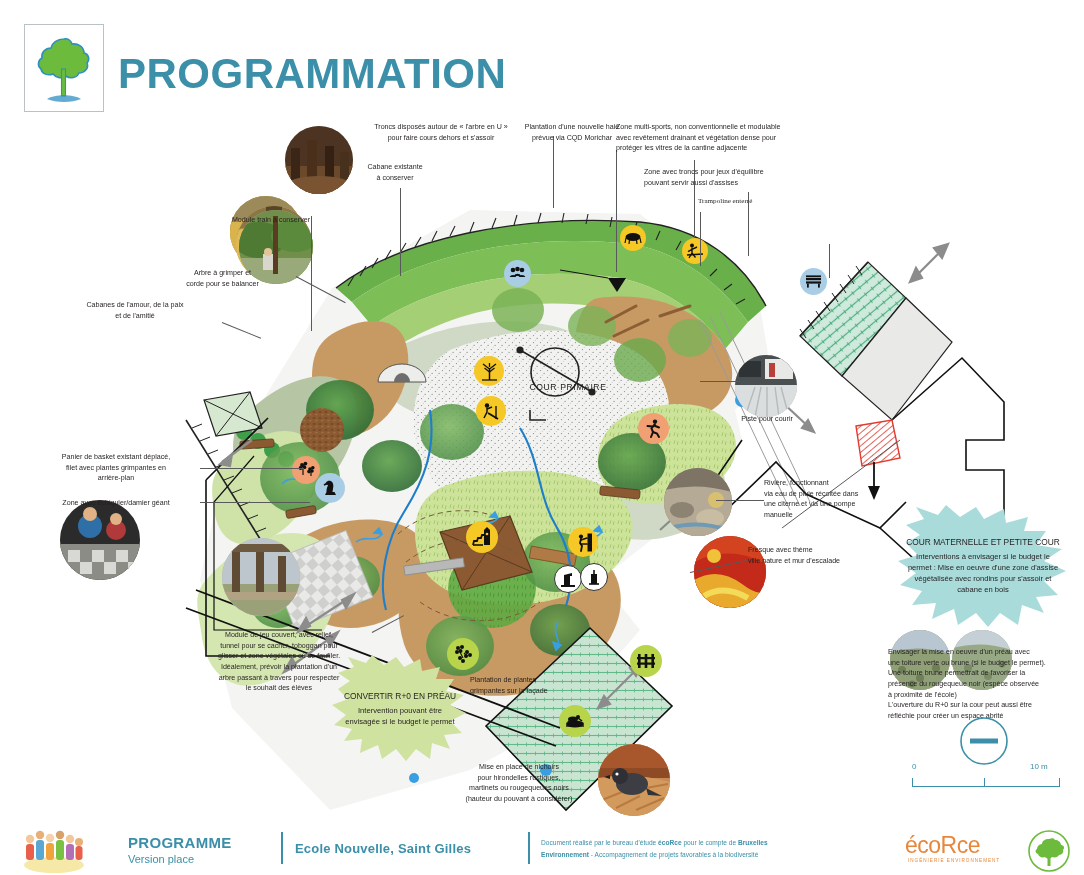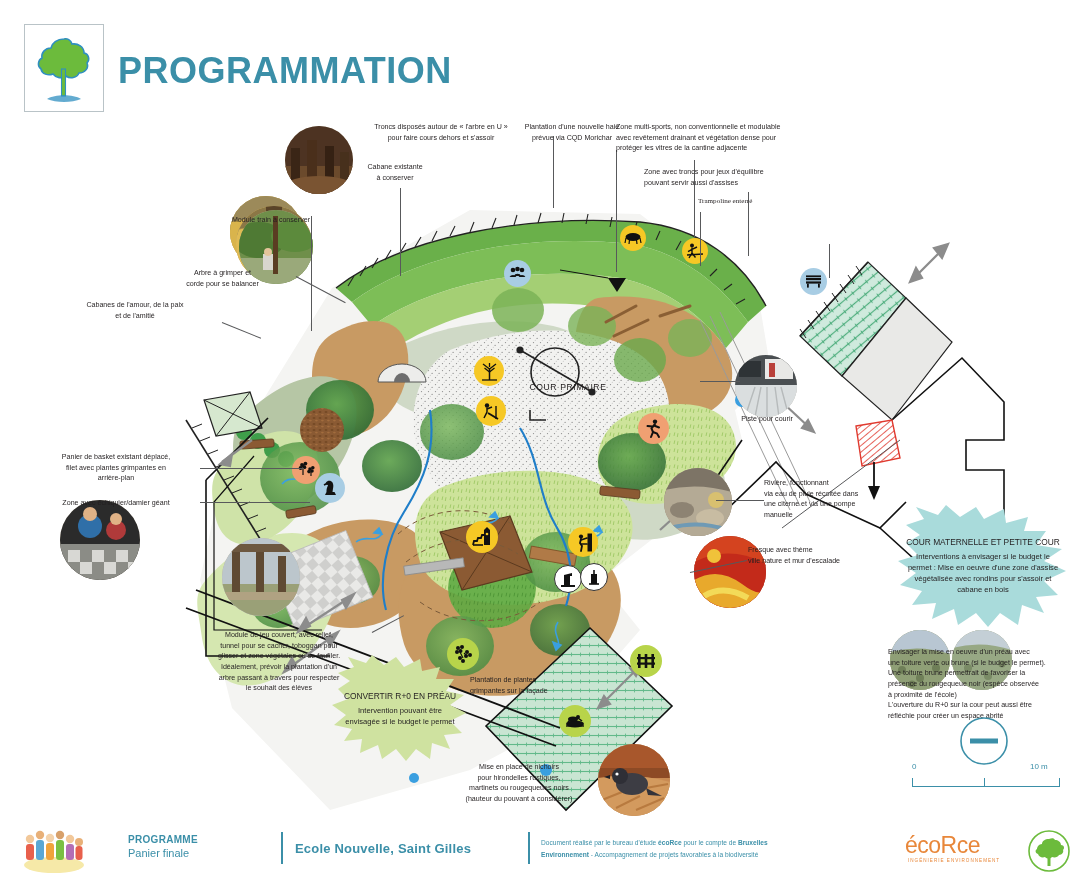--- a/index.html
+++ b/index.html
@@ -12,21 +12,21 @@
 
   
   .header{position:absolute;left:0;top:0;width:1084px;height:118px;}
   .logo-box{
     position:absolute;left:24px;top:24px;width:78px;height:86px;
     border:1px solid #b9c3c7;background:#fff;
   }
   .logo-tree{position:absolute;left:0;top:0;width:78px;height:86px;}
   .title{
     position:absolute;left:118px;top:50px;
-    font-size:36px;font-weight:bold;letter-spacing:.5px;
+    font-size:42px;font-weight:bold;letter-spacing:.5px;
     color:#3b8fa8;font-family:"Liberation Sans",sans-serif;
   }
 
   
   .plan{position:absolute;left:0;top:110px;width:1084px;height:715px;}
   .plan svg{position:absolute;left:0;top:0;}
 
   
   .anno{
     position:absolute;font-size:7.1px;line-height:1.5;color:#231f20;
@@ -75,21 +75,21 @@
     border:1px solid #3b8fa8;border-top:none;}
   .scale .tick{position:absolute;left:72px;top:16px;width:1px;height:8px;background:#3b8fa8;}
 
   
   .northsym{position:absolute;left:958px;top:715px;width:52px;height:52px;}
 
   
   .footer{position:absolute;left:0;top:824px;width:1084px;height:51px;background:#fff;}
   .f-kids{position:absolute;left:18px;top:3px;width:72px;height:46px;}
   .f-prog{position:absolute;left:128px;top:10px;}
-  .f-prog .p1{font-size:10px;font-weight:bold;color:#3b8fa8;letter-spacing:.3px;}
+  .f-prog .p1{font-size:15px;font-weight:bold;color:#3b8fa8;letter-spacing:.3px;}
   .f-prog .p2{font-size:11px;color:#3b8fa8;margin-top:2px;}
   .f-div1{position:absolute;left:281px;top:8px;width:2px;height:32px;background:#3b8fa8;}
   .f-school{position:absolute;left:295px;top:17px;font-size:13px;font-weight:bold;color:#3b8fa8;letter-spacing:.2px;}
   .f-div2{position:absolute;left:528px;top:8px;width:2px;height:32px;background:#3b8fa8;}
   .f-note{position:absolute;left:541px;top:13px;width:345px;font-size:6.6px;line-height:1.85;color:#3b8fa8;}
   .f-note b{font-weight:bold;}
   .f-ecorce{position:absolute;left:905px;top:8px;width:170px;height:38px;}
   .ec-text{position:absolute;left:0;top:0;font-size:23px;letter-spacing:-.5px;color:#e8873a;font-family:"Liberation Sans",sans-serif;}
   .ec-sub{position:absolute;left:3px;top:26px;font-size:4.6px;letter-spacing:1px;color:#e8873a;}
 </style>
@@ -890,21 +890,21 @@
           <rect x="38" y="13" width="8" height="20" rx="3" fill="#7ac043"></rect>
         <circle cx="52" cy="12" r="4.2" fill="#f2c89a"></circle>
           <rect x="48" y="17" width="8" height="16" rx="3" fill="#b36fb5"></rect>
         <circle cx="61" cy="15" r="4" fill="#e8b078"></circle>
           <rect x="57.5" y="19" width="7" height="14" rx="3" fill="#e8604c"></rect>
       </g>
     </svg>
 
     <div class="f-prog">
       <div class="p1">PROGRAMME</div>
-      <div class="p2">Panier finale</div>
+      <div class="p2">Version place</div>
     </div>
 
     <div class="f-div1"></div>
     <div class="f-school">Ecole Nouvelle, Saint Gilles</div>
     <div class="f-div2"></div>
 
     <div class="f-note">
       <span>Document réalisé par le bureau d'étude </span><b>écoRce</b><span> pour le compte de </span><b>Bruxelles</b><br>
       <b>Environnement</b><span> - Accompagnement de projets favorables à la biodiversité</span>
     </div>

